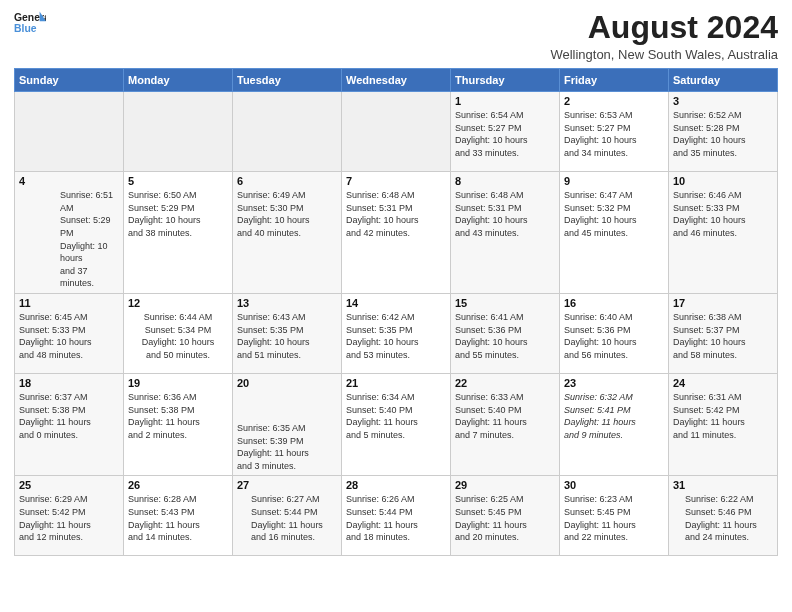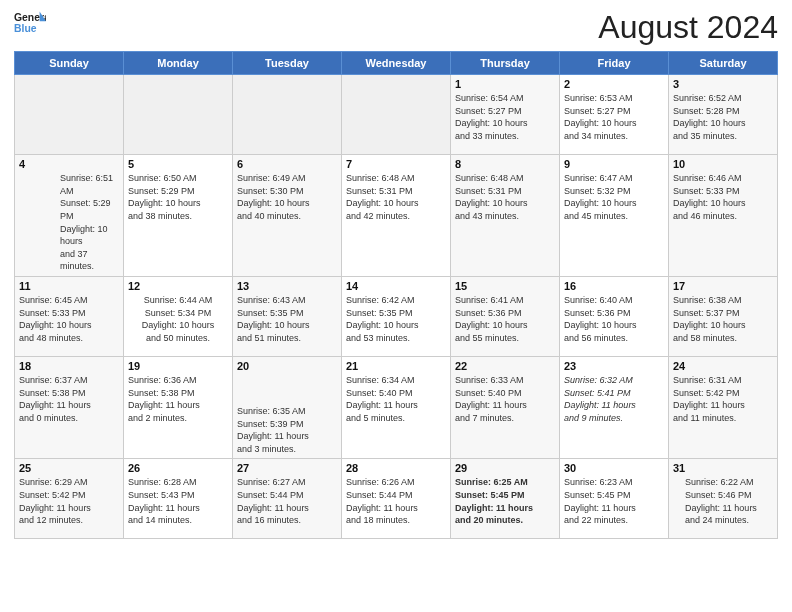--- a/index.html
+++ b/index.html
@@ -29,41 +29,41 @@
     }
     .logo-icon {
       width: 32px;
       height: 28px;
     }
     .title-block {
       text-align: right;
     }
     .month-year {
       font-size: 32px;
-      font-weight: normal;
+      font-weight: bold;
       color: #222;
       line-height: 1.1;
     }
     .location {
       font-size: 13px;
       color: #444;
       margin-top: 2px;
     }
     .calendar {
       width: 100%;
       border-collapse: collapse;
       table-layout: fixed;
     }
     .calendar th {
       background: #3b6fba;
       color: #fff;
       font-size: 11px;
       font-weight: bold;
       padding: 5px 4px;
-      text-align: center;
+      text-align: left;
       border: 1px solid #5a8fd4;
     }
     .calendar td {
       border: 1px solid #ccc;
       vertical-align: top;
       padding: 3px 4px;
       font-size: 9.5px;
       color: #222;
       height: 80px;
       background: #fff;
@@ -99,20 +99,21 @@
   <div class="header">
     <div class="logo">
       <svg class="logo-icon" viewBox="0 0 40 35" xmlns="http://www.w3.org/2000/svg">
         <text x="0" y="14" font-size="13" font-weight="bold" fill="#222">General</text>
         <text x="0" y="27" font-size="13" font-weight="bold" fill="#4a90d9">Blue</text>
         <polygon points="32,2 40,14 32,14" fill="#4a90d9"></polygon>
       </svg>
     </div>
     <div class="title-block">
       <div class="month-year">August 2024</div>
+      <div class="location">Wellington, New South Wales, Australia</div>
     </div>
   </div>
 
   <table class="calendar">
     <thead>
       <tr>
         <th>Sunday</th>
         <th>Monday</th>
         <th>Tuesday</th>
         <th>Wednesday</th>
@@ -312,35 +313,35 @@
           </td>
           <td>
             <div class="day-num">26</div>
             <div class="cell-text" style="white-space: pre-line;">Sunrise: 6:28 AM
 Sunset: 5:43 PM
 Daylight: 11 hours
 and 14 minutes.</div>
           </td>
           <td>
             <div class="day-num">27</div>
-            <div class="cell-text" style="white-space: pre-line;">Sunrise: 6:27 AM
+            <div class="cell-text" style="white-space: pre-line; margin-left: 14px;">Sunrise: 6:27 AM
 Sunset: 5:44 PM
 Daylight: 11 hours
 and 16 minutes.</div>
           </td>
           <td>
             <div class="day-num">28</div>
             <div class="cell-text" style="white-space: pre-line;">Sunrise: 6:26 AM
 Sunset: 5:44 PM
 Daylight: 11 hours
 and 18 minutes.</div>
           </td>
           <td>
             <div class="day-num">29</div>
-            <div class="cell-text" style="white-space: pre-line; font-weight: bold;">Sunrise: 6:25 AM
+            <div class="cell-text" style="white-space: pre-line;">Sunrise: 6:25 AM
 Sunset: 5:45 PM
 Daylight: 11 hours
 and 20 minutes.</div>
           </td>
           <td>
             <div class="day-num">30</div>
             <div class="cell-text" style="white-space: pre-line;">Sunrise: 6:23 AM
 Sunset: 5:45 PM
 Daylight: 11 hours
 and 22 minutes.</div>

